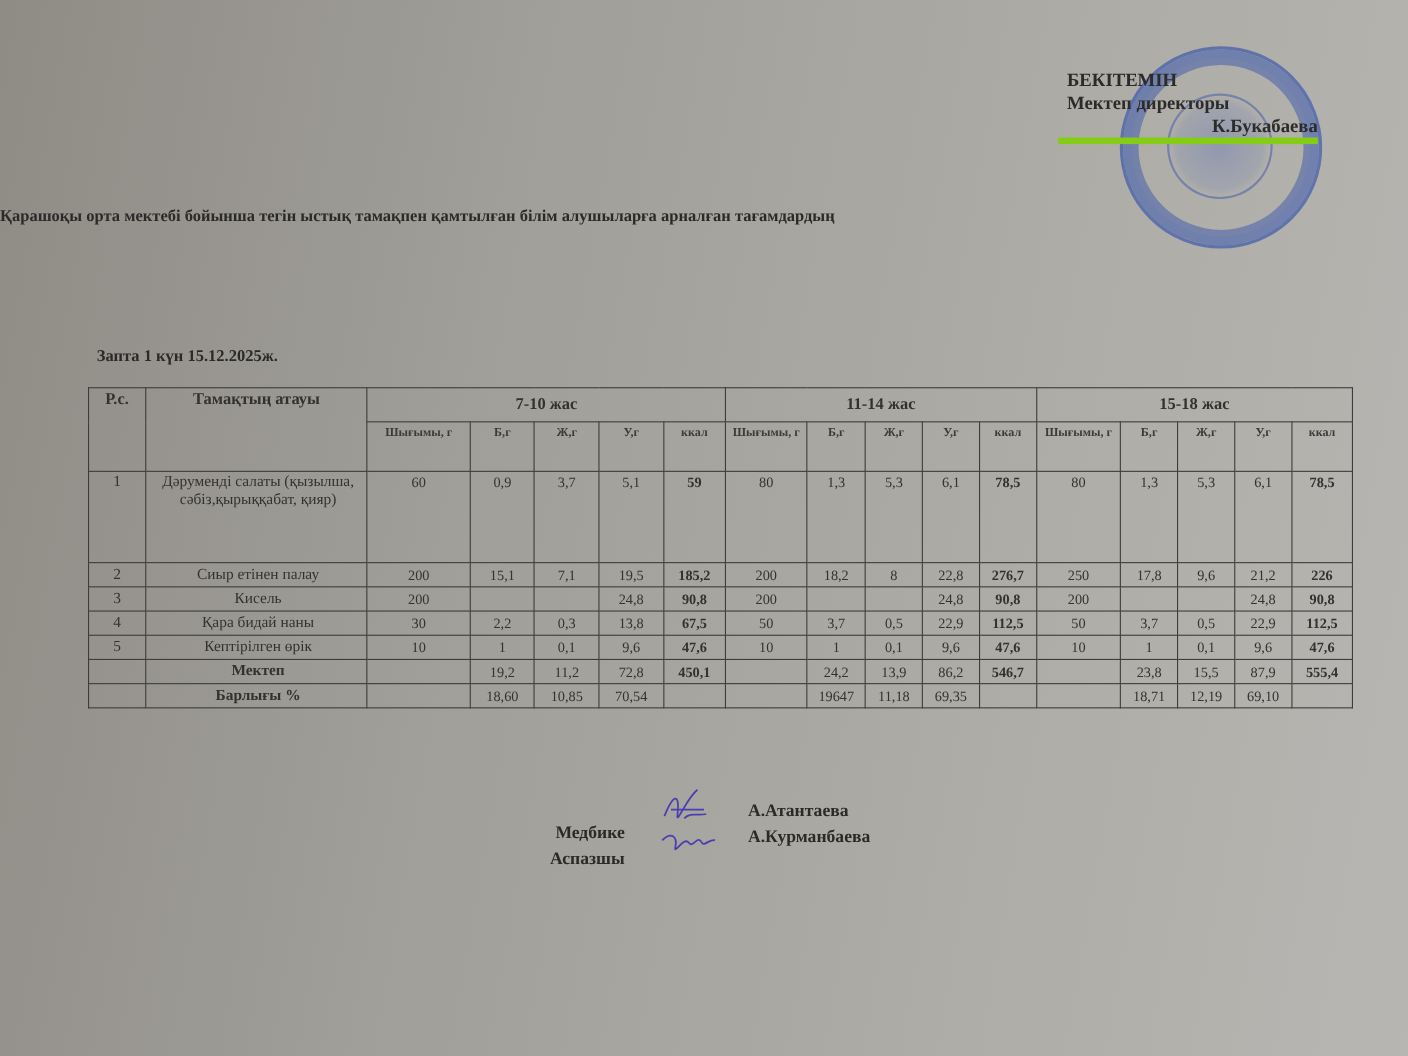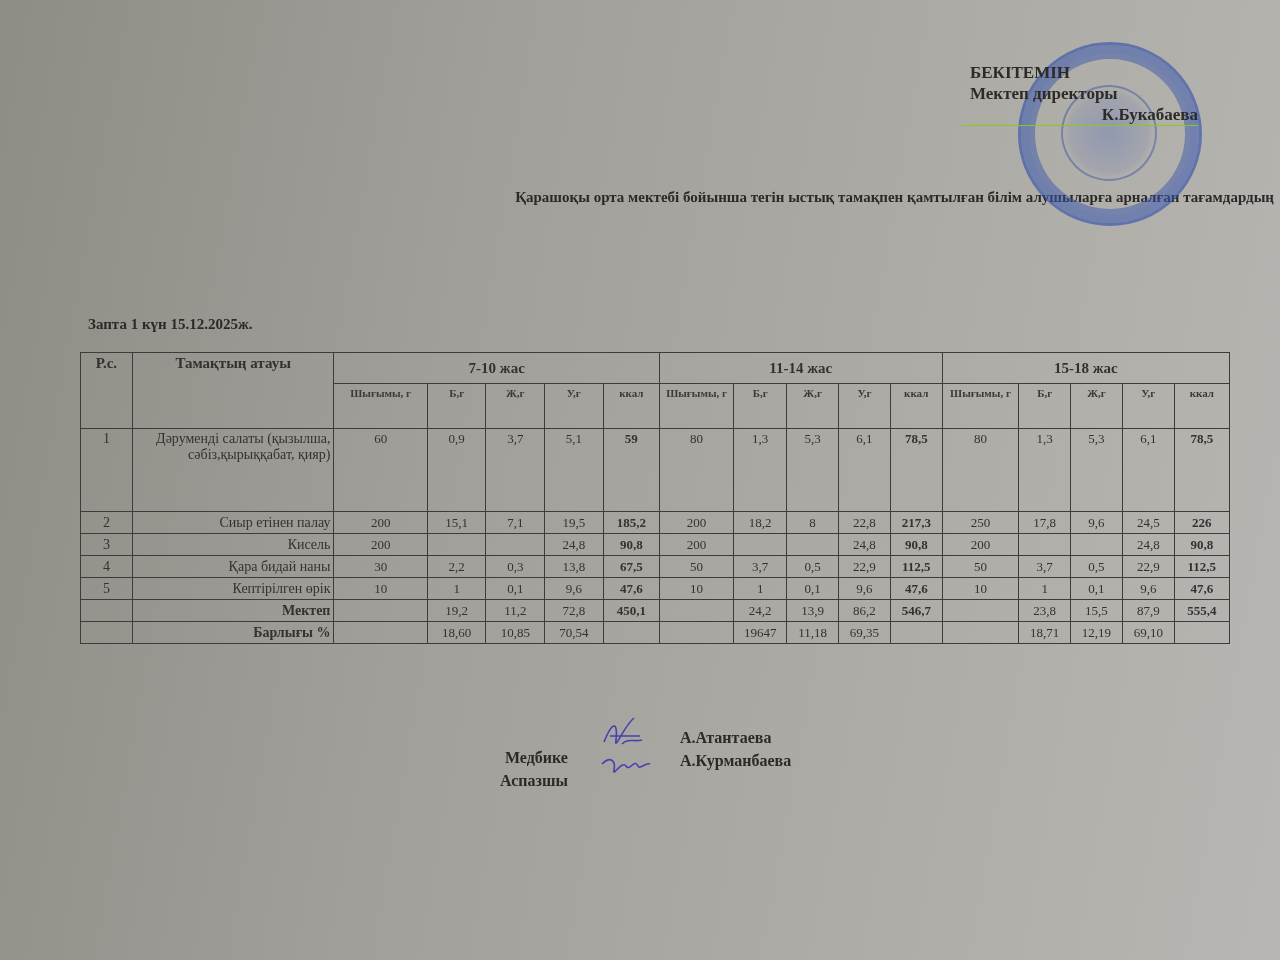--- a/index.html
+++ b/index.html
@@ -3,39 +3,39 @@
   <meta charset="utf-8">
   <style>
     html, body { margin: 0; padding: 0; }
     body {
       width: 1280px; height: 960px; overflow: hidden; position: relative;
       background: linear-gradient(100deg, #8f8c86 0%, #a19f99 35%, #aeaca7 70%, #b8b6b2 100%);
       font-family: "Liberation Serif", serif; color: #2a2928;
     }
     .approve { position: absolute; left: 970px; top: 62px; font-weight: bold; font-size: 17px; line-height: 21px; color: #2c2b2a; z-index: 2; }
     .approve .line2 { display: block; }
-    .approve .line3 { display: block; margin-left: -8px; border-bottom: 1px solid #84cc16; width: 236px; text-align: right; }
+    .approve .line3 { display: block; margin-left: -8px; border-bottom: 6px solid #84cc16; width: 236px; text-align: right; }
     .stamp {
       position: absolute; left: 1018px; top: 42px; width: 178px; height: 178px; border-radius: 50%;
       border: 3px solid rgba(50,80,170,0.75); box-shadow: inset 0 0 0 8px rgba(70,100,190,0.18), inset 0 0 0 14px rgba(50,80,170,0.55);
       z-index: 1; opacity: 0.85;
     }
     .stamp .inner { position: absolute; left: 40px; top: 40px; width: 92px; height: 92px; border-radius: 50%; border: 2px solid rgba(50,80,170,0.55); background: radial-gradient(circle, rgba(70,100,190,0.35) 0%, rgba(70,100,190,0.15) 60%, transparent 70%); }
-    .title { position: absolute; left: 0; width: 1274px; top: 186px; text-align: right; font-weight: bold; font-size: 15px; line-height: 23px; color: #2b2a29; z-index: 0; }
+    .title { position: absolute; left: 0; width: 1274px; top: 186px; text-align: left; font-weight: bold; font-size: 15px; line-height: 23px; color: #2b2a29; z-index: 0; }
     .title div { padding-left: 0; }
     .day { position: absolute; left: 88px; top: 316px; font-weight: bold; font-size: 15px; color: #2b2a29; }
     table.menu {
       position: absolute; left: 80px; top: 352px; width: 1150px; border-collapse: collapse;
       font-size: 13px; color: #333230; table-layout: fixed;
     }
     table.menu td, table.menu th { border: 1px solid #3d3c3a; padding: 2px 3px; vertical-align: top; text-align: center; font-weight: normal; }
     table.menu th.grp { font-weight: bold; font-size: 15px; height: 26px; vertical-align: middle; }
     table.menu th.top { font-weight: bold; font-size: 15px; }
     table.menu th.sub { font-weight: bold; font-size: 11px; height: 40px; line-height: 14px; color: #3c3b39; }
-    table.menu td.name { text-align: right; padding-left: 6px; font-size: 14px; }
+    table.menu td.name { text-align: center; padding-left: 6px; font-size: 14px; }
     table.menu td.bold { font-weight: bold; margin-left: 42px; }
     table.menu td.rownum { font-size: 14px; }
     table.menu tr.r1 td { height: 78px; }
     table.menu tr.rn td { height: 17px; line-height: 17px; }
     .sign { position: absolute; top: 726px; font-weight: bold; font-size: 16px; line-height: 23px; color: #2b2a29; }
     .sign.roles { left: 500px; text-align: right; margin-top: 20px; }
     .sign.names { left: 680px; }
     .sig-scribble { position: absolute; left: 594px; top: 712px; width: 60px; height: 72px; }
   </style>
 </head>
@@ -128,25 +128,25 @@
       <td class="name">Сиыр етінен палау</td>
       <td>200</td>
       <td>15,1</td>
       <td>7,1</td>
       <td>19,5</td>
       <td class="bold">185,2</td>
       <td>200</td>
       <td>18,2</td>
       <td>8</td>
       <td>22,8</td>
-      <td class="bold">217,3</td>
+      <td class="bold">276,7</td>
       <td>250</td>
       <td>17,8</td>
       <td>9,6</td>
-      <td>24,5</td>
+      <td>21,2</td>
       <td class="bold">226</td>
     </tr>
     <tr class="rn">
       <td class="rownum">3</td>
       <td class="name">Кисель</td>
       <td>200</td>
       <td></td>
       <td></td>
       <td>24,8</td>
       <td class="bold">90,8</td>

